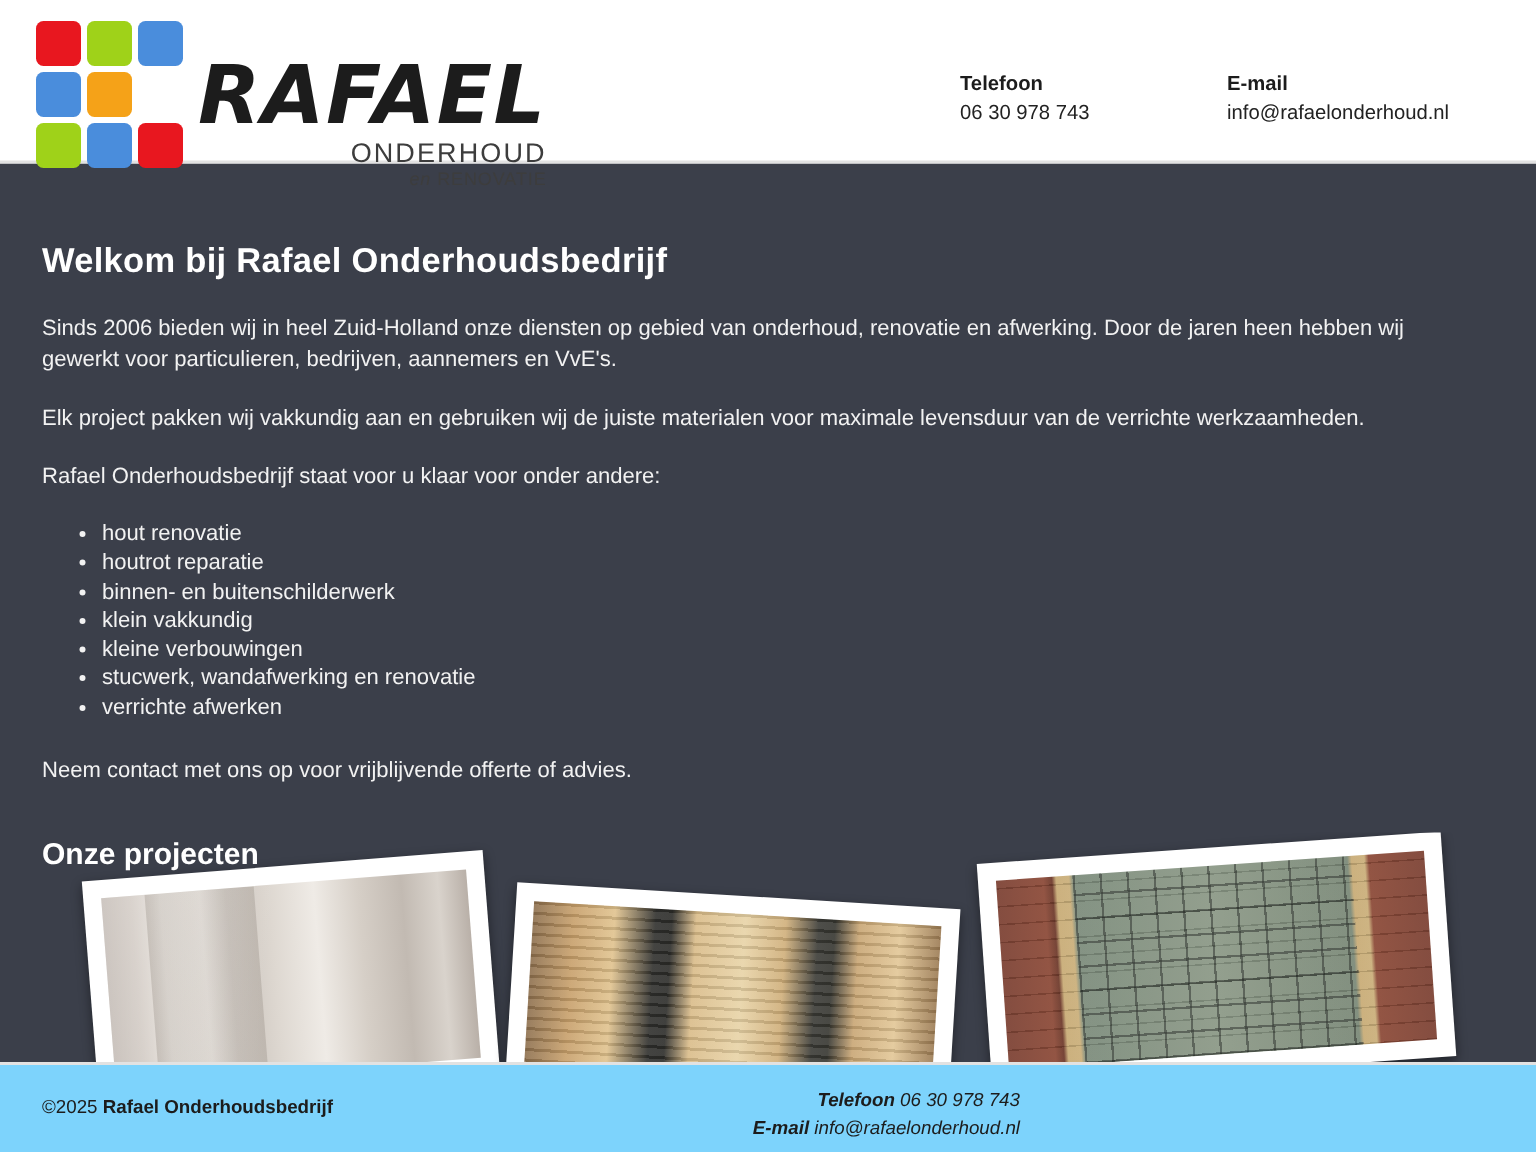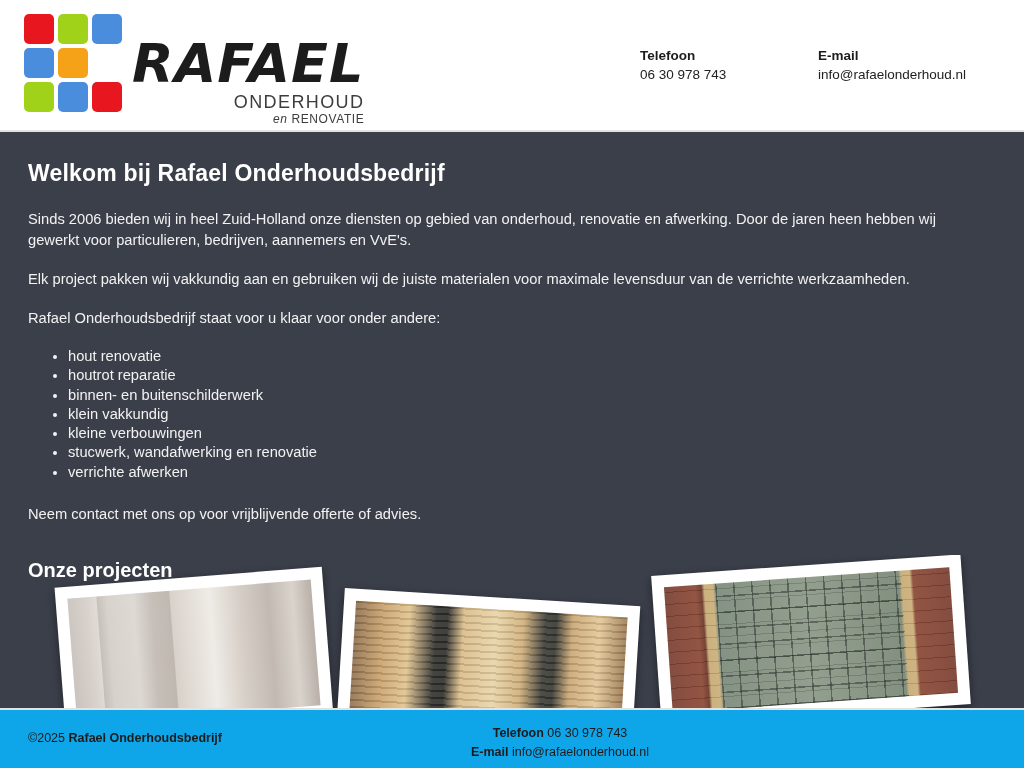--- a/index.html
+++ b/index.html
@@ -12,21 +12,21 @@
   }
   #page {
     position: relative;
     width: 1024px; height: 768px;
     background: #3b3f4a;
   }
 
   
   .header {
     position: absolute; top: 0; left: 0;
-    width: 1024px; height: 132px;
+    width: 1024px; height: 109px;
     background: #ffffff;
     border-bottom: 2px solid #e2e2e2;
   }
   .logo-wrap {
     position: absolute; left: 24px; top: 14px;
     display: flex; align-items: center;
   }
   .logo-grid {
     width: 100px; height: 100px;
     display: grid;
@@ -180,34 +180,35 @@
     content: "";
     position: absolute; left: 0; top: 0; width: 100%; height: 100%;
     background:
       repeating-linear-gradient(0deg, rgba(0,0,0,0.12) 0 1px, rgba(255,255,255,0.05) 1px 12px);
   }
 
   
   .footer {
     position: absolute; bottom: 0; left: 0;
     width: 1024px; height: 60px;
-    background: #0ea5e9;
+    background: #7dd3fc;
     border-top: 2px solid #e2e2e2;
     font-size: 12.5px;
     color: #1c1c1c;
   }
   .footer-left {
     position: absolute; left: 28px; top: 21px;
     font-size: 12.5px;
   }
   .footer-left b { font-weight: bold; }
   .footer-mid {
     position: absolute; left: 440px; top: 14px;
-    text-align: center; width: 240px;
+    text-align: right; width: 240px;
     line-height: 19px;
+    font-style: italic;
   }
   .footer-right {
     position: absolute; right: 28px; top: 14px;
     text-align: right; width: 260px;
     line-height: 19px;
   }
   .footer-mid b, .footer-right b { font-weight: bold; }
 </style>
 </head>
 <body>

